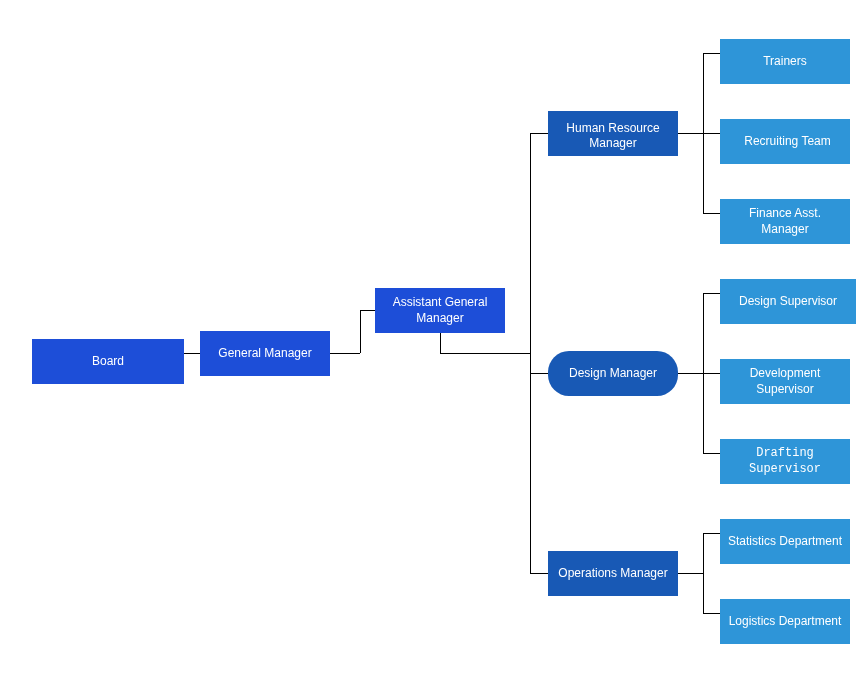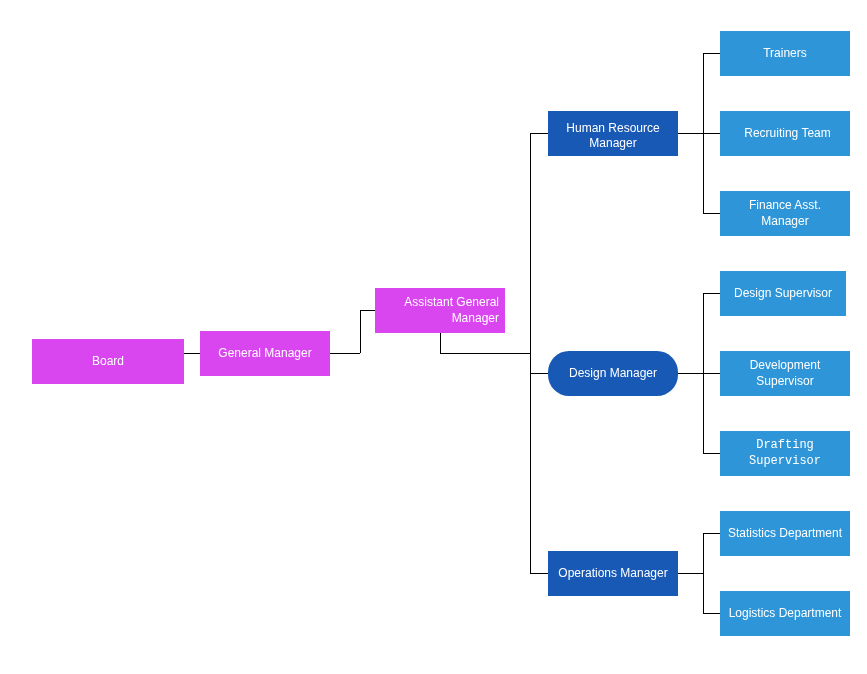--- a/index.html
+++ b/index.html
@@ -17,23 +17,23 @@
   .node {
     position: absolute;
     display: flex;
     align-items: center;
     justify-content: center;
     text-align: center;
     padding: 4px 6px;
     box-sizing: border-box;
     line-height: 1.3;
   }
-  .green { background: #d946ef; text-align: right; }
+  .green { background: #1d4ed8; }
   .darkblue { background: #1859B5; }
-  .lightblue { background: #2E95D8; }
+  .lightblue { background: #2E95D8; margin-top: 8px; }
   svg.connectors {
     position: absolute;
     left: 0;
     top: 0;
     width: 867px;
     height: 674px;
     pointer-events: none;
   }
   svg.connectors line {
     stroke: #000000;
@@ -106,21 +106,21 @@
 <div class="node lightblue" style="left:720px; top:31px; width:130px; height:45px;">
   <span>Trainers</span>
 </div>
 <div class="node lightblue" style="left:720px; top:111px; width:130px; height:45px;padding-left:11px;">
   <span>Recruiting Team</span>
 </div>
 <div class="node lightblue" style="left:720px; top:191px; width:130px; height:45px;">
   <span>Finance Asst. Manager</span>
 </div>
 
-<div class="node lightblue" style="left:720px; top:271px; width:126px; height:45px;">
+<div class="node lightblue" style="left:720px; top:271px; width:136px; height:45px;">
   <span>Design Supervisor</span>
 </div>
 <div class="node lightblue" style="left:720px; top:351px; width:130px; height:45px;">
   <span>Development Supervisor</span>
 </div>
 <div class="node lightblue" style="left:720px; top:431px; width:130px; height:45px;font-family:Liberation Mono, monospace;">
   <span>Drafting Supervisor</span>
 </div>
 
 <div class="node lightblue" style="left:720px; top:511px; width:130px; height:45px;">

